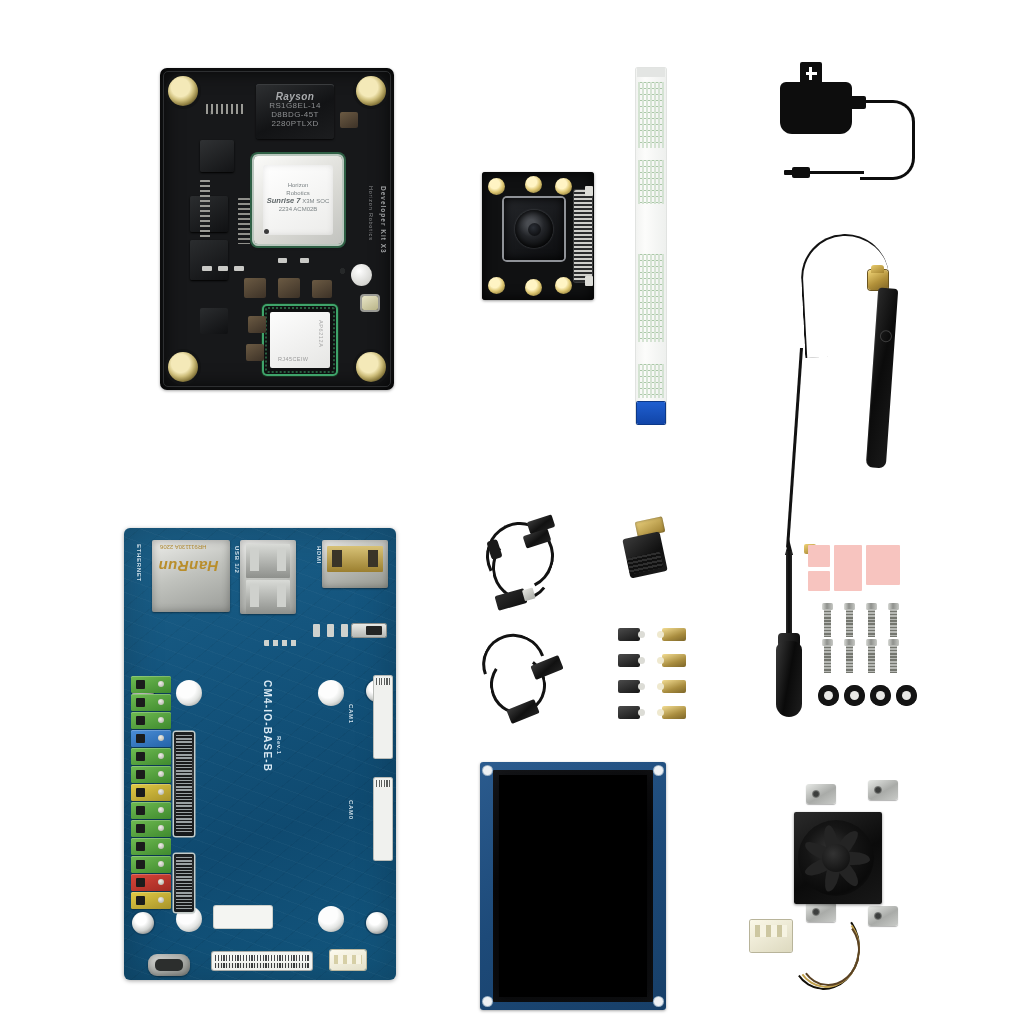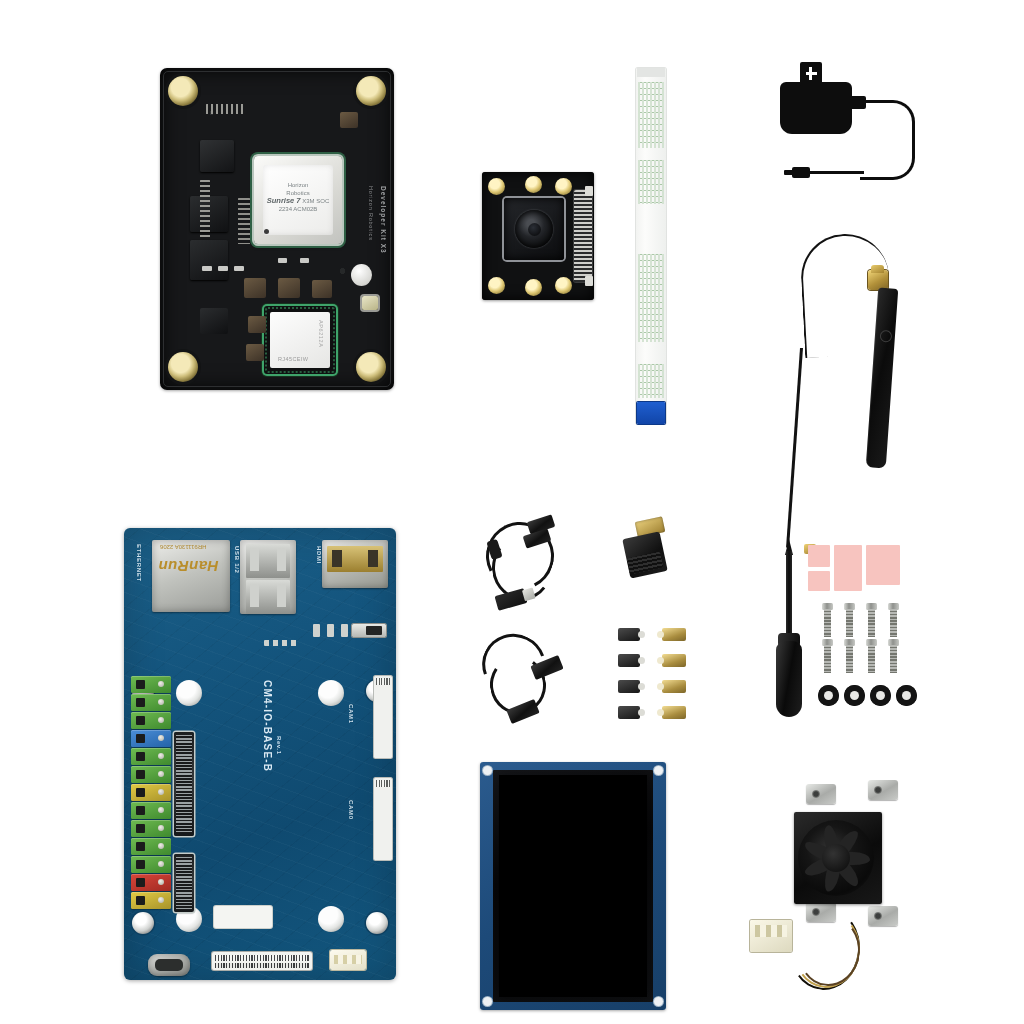--- a/index.html
+++ b/index.html
@@ -314,20 +314,28 @@
 
 <div class="stage">
 
   <div class="item som">
     <div class="som-pcb"></div>
     <div class="mhole mh1"></div>
     <div class="mhole mh2"></div>
     <div class="mhole mh3"></div>
     <div class="mhole mh4"></div>
 
+    <div class="ram">
+      <div class="ram-txt">
+        <b>Rayson</b>
+        <span>RS1G8EL-14</span><br>
+        <span>D8BDG-45T</span><br>
+        <span>2280PTLXD</span>
+      </div>
+    </div>
 
     <div class="soc">
       <div class="soc-in">
         <div class="soc-txt">
           <span>Horizon</span><br>
           <span>Robotics</span><br>
           <span class="br">Sunrise 7</span>
           <span>X3M SOC</span><br>
           <span>2234 ACM02B</span>
         </div>

